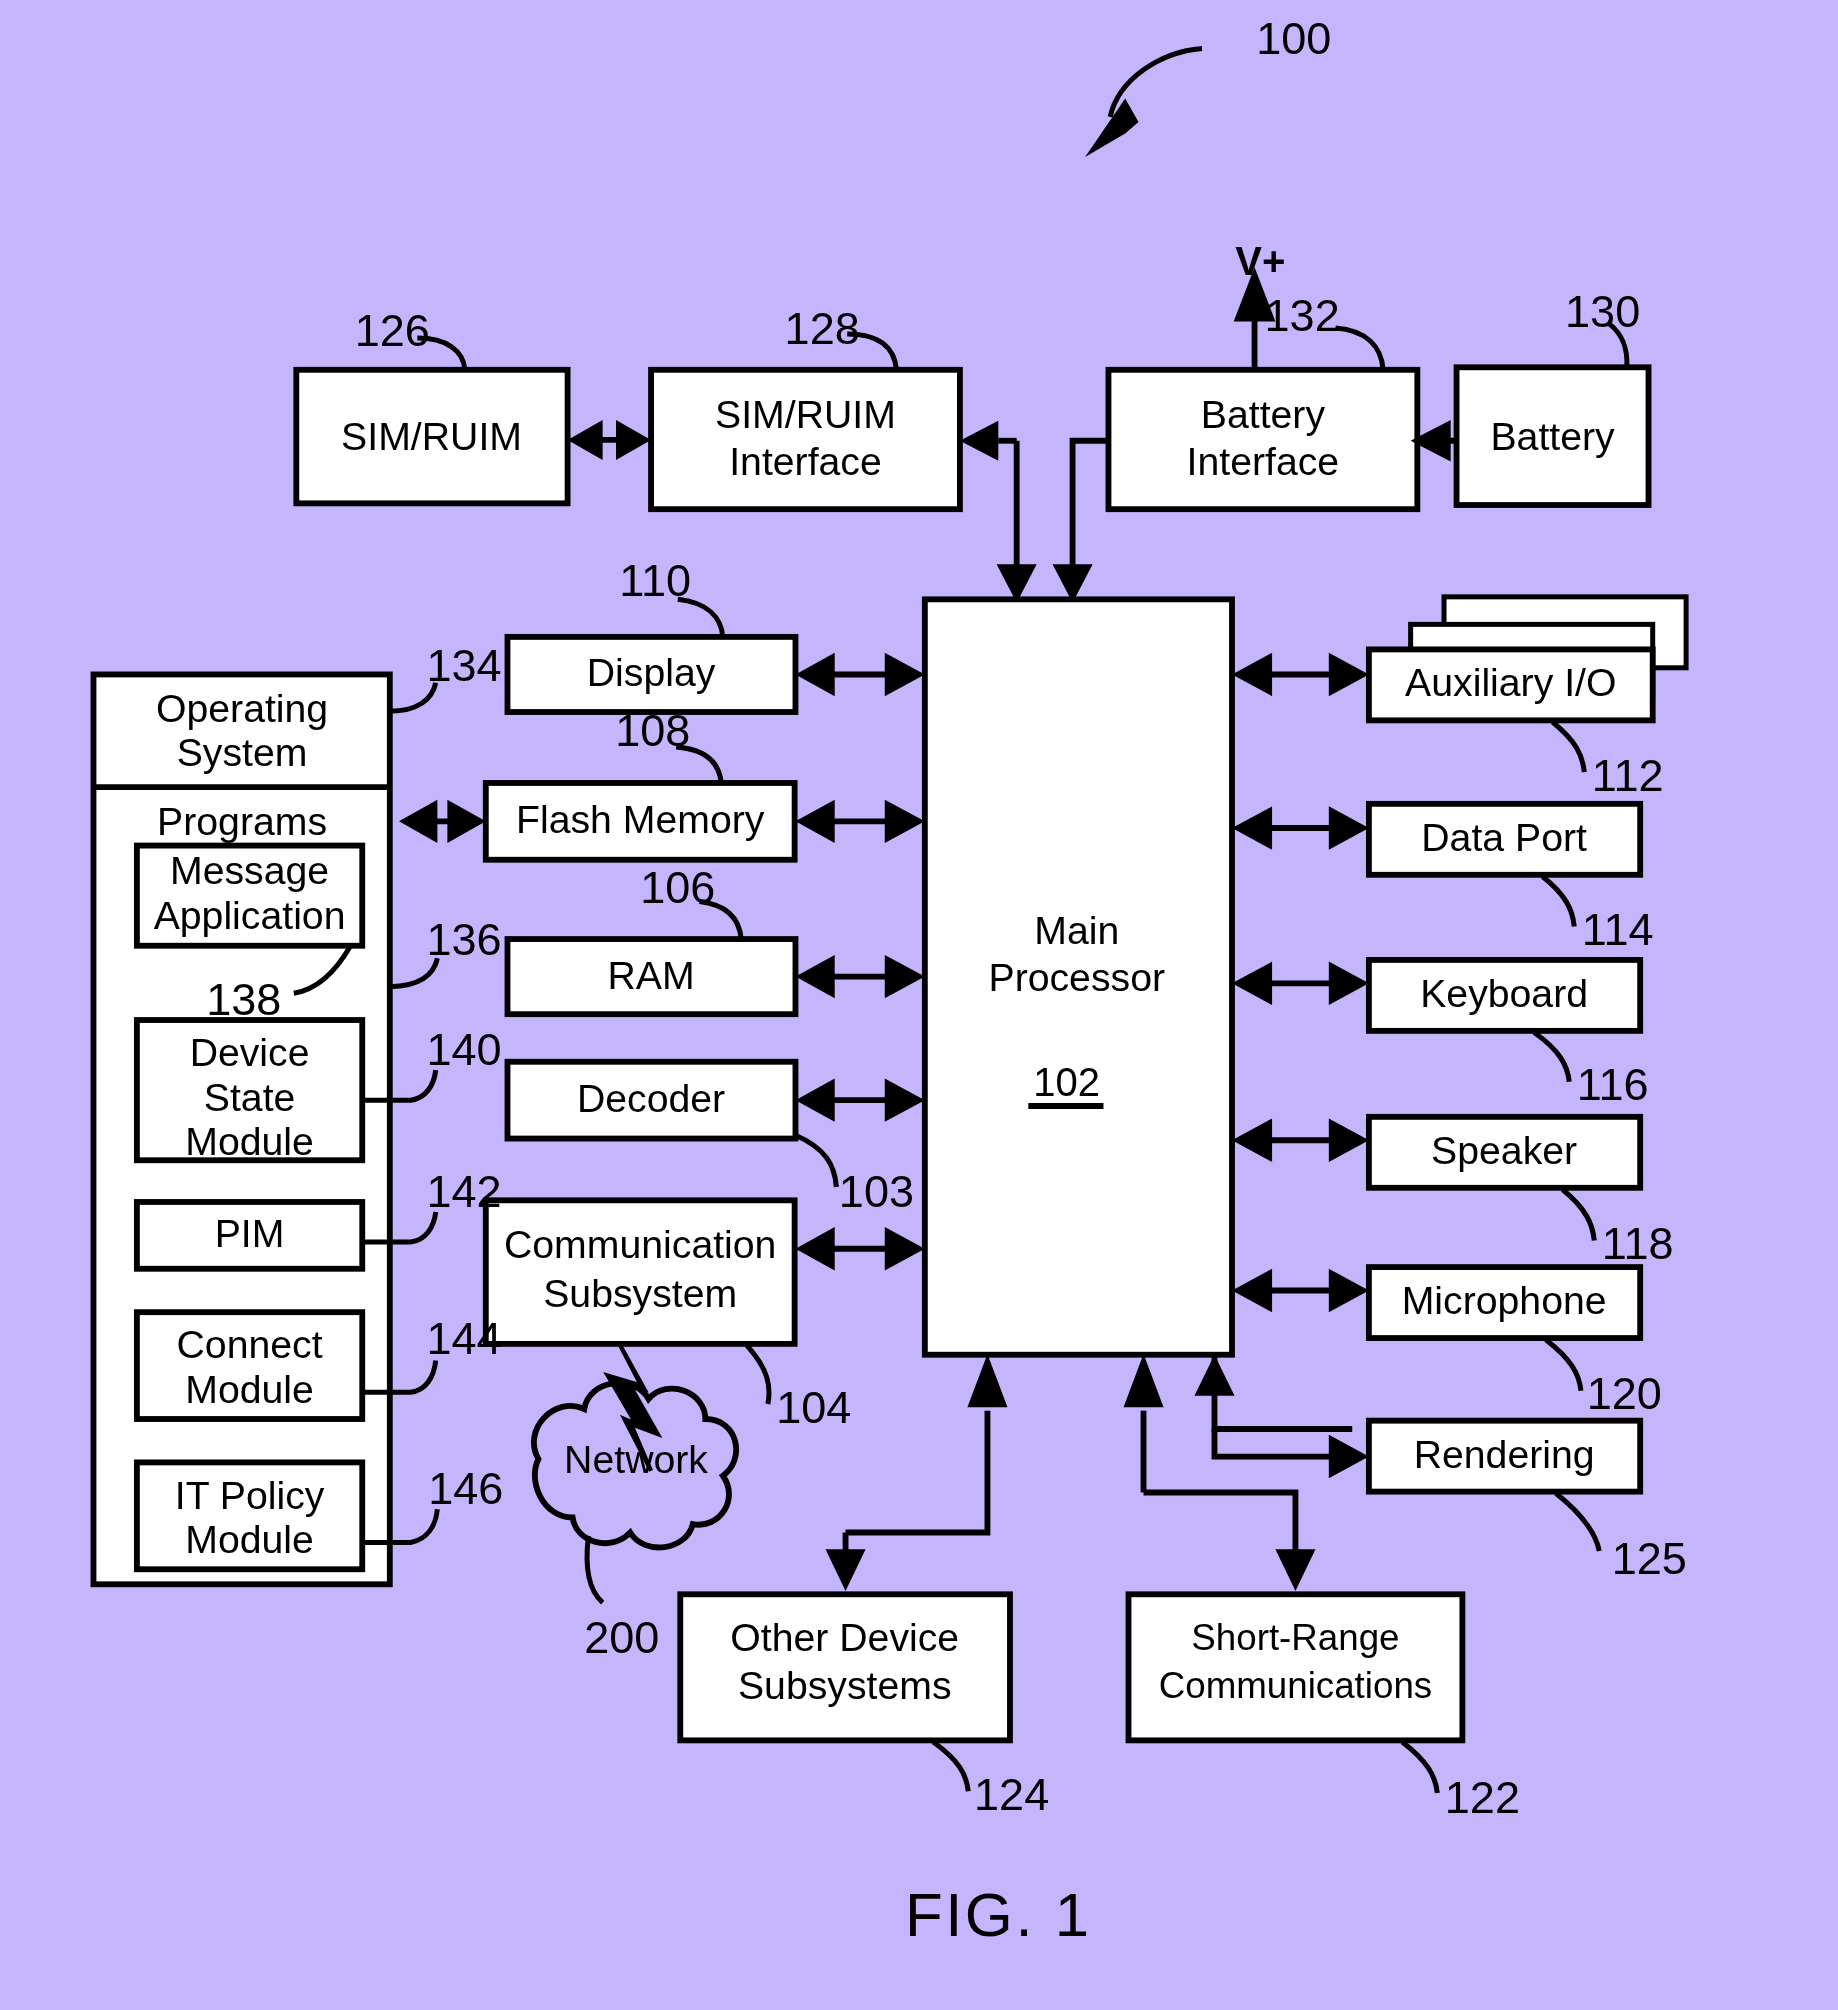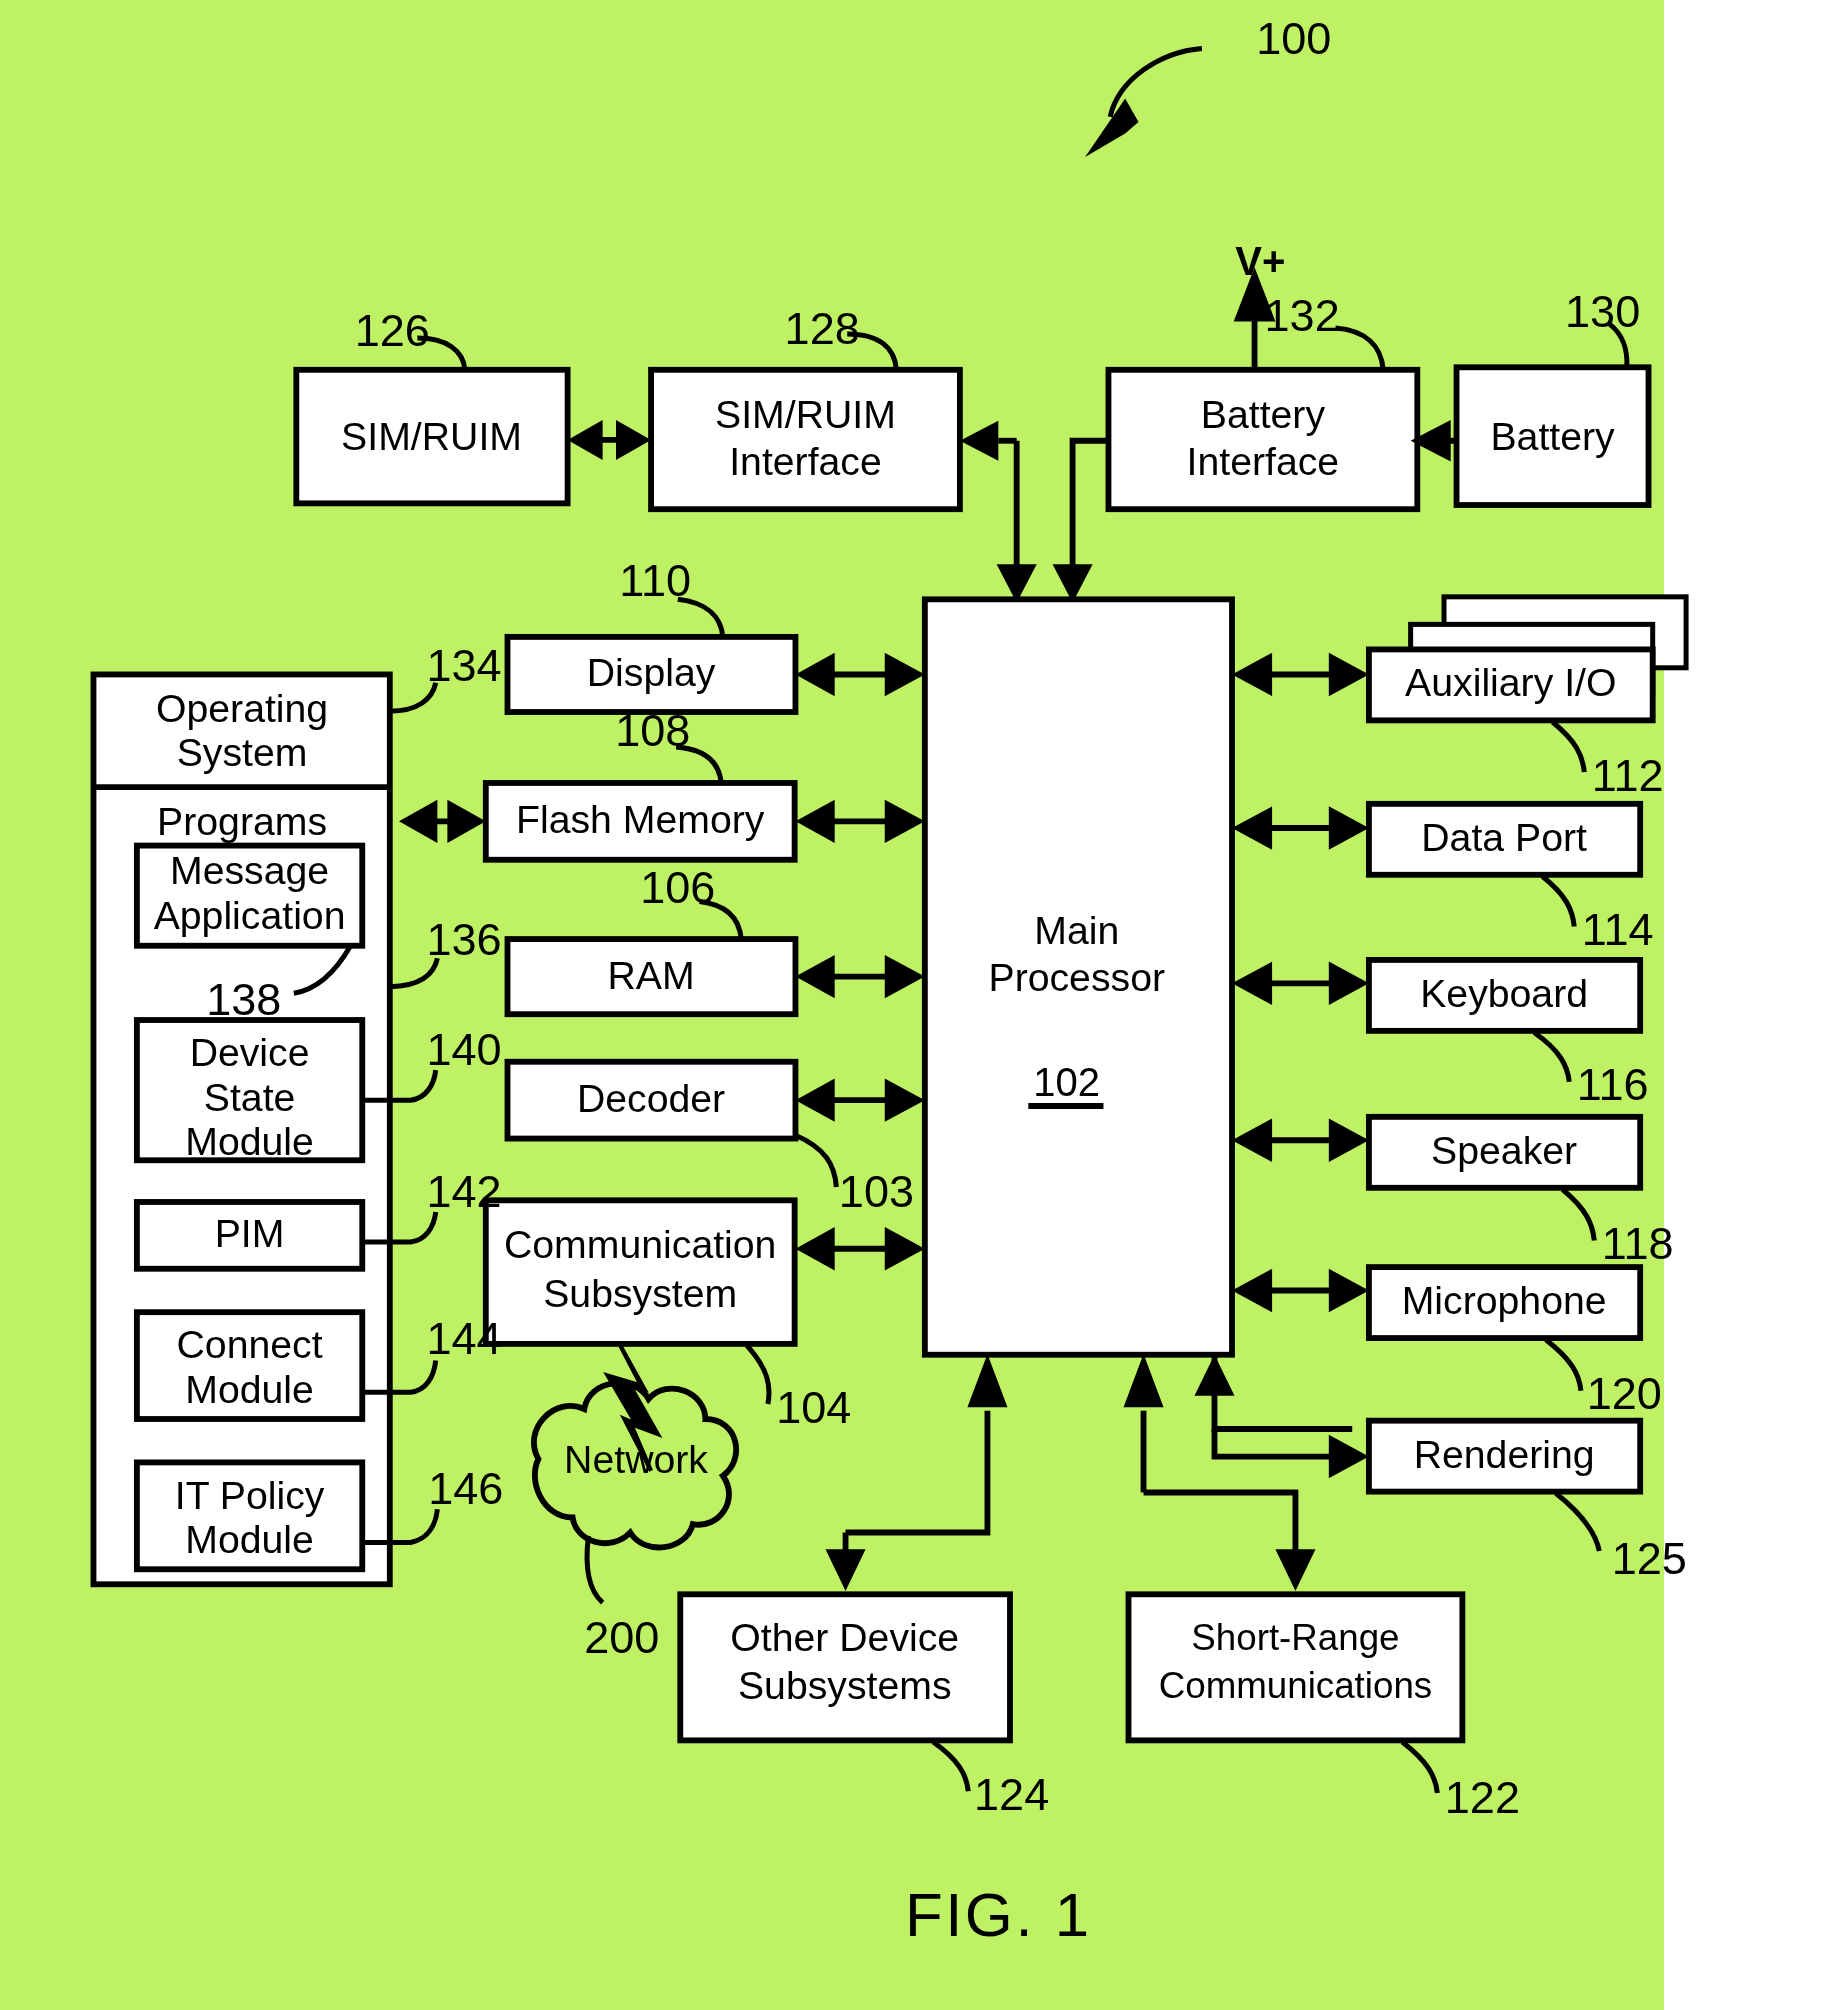--- a/index.html
+++ b/index.html
@@ -2,23 +2,23 @@
 <html style="font-size:13.4px"><head>
 <meta charset="utf-8">
 <style>
   html, body {
     margin: 0;
     padding: 0;
     background: #ffffff;
   }
   #figure-root {
     position: relative;
-    width: 1664px;
+    width: 1838px;
     height: 2010px;
-    background: #bef264;
+    background: #c4b5fd;
     font-family: "Liberation Sans", sans-serif;
   }
   svg.diagram {
     display: block;
     width: 1838px;
     height: 2010px;
   }
   .bx {
     fill: #ffffff;
     stroke: #000000;

